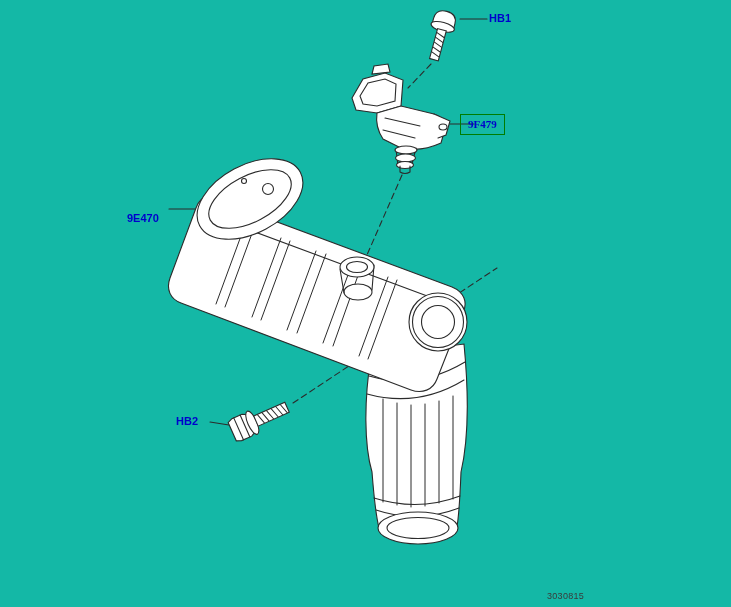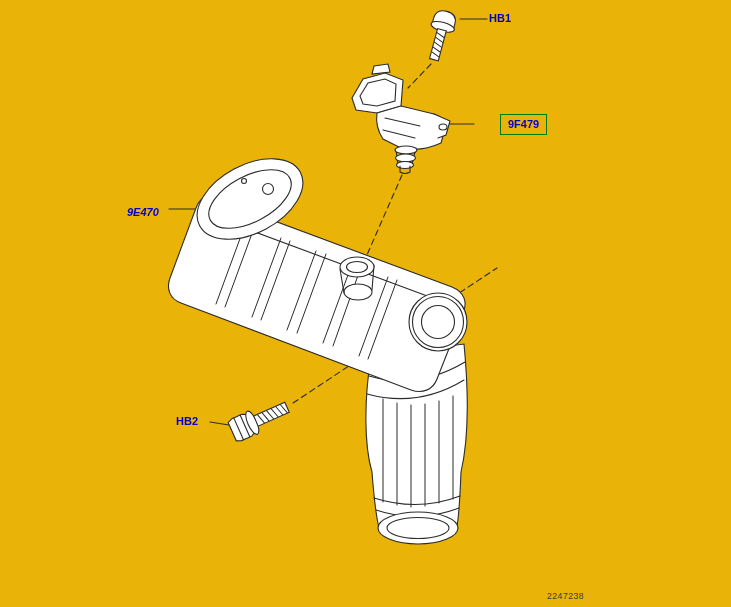--- a/index.html
+++ b/index.html
@@ -4,21 +4,21 @@
 <style>
   * { margin:0; padding:0; box-sizing:border-box; }
   html, body {
     width:731px; height:607px;
     background:#ffffff;
     font-family:"Liberation Sans", sans-serif;
   }
   .stage {
     position:relative;
     width:731px; height:607px;
-    background:#eab308;
+    background:#14b8a6;
     overflow:hidden;
   }
   svg.drawing { position:absolute; left:0; top:0; }
   .callout {
     position:absolute;
     color:#0000cd;
     font-size:11px;
     font-weight:bold;
     line-height:1;
     white-space:nowrap;
@@ -158,21 +158,21 @@
         <line x1="271" y1="421" x2="274" y2="431"></line>
         <line x1="276" y1="421" x2="279" y2="431"></line>
         <line x1="281" y1="421" x2="284" y2="431"></line>
         <line x1="286" y1="421" x2="289" y2="431"></line>
       </g>
     </g>
   </svg>
 
   <div class="callout" style="left:489px; top:13px;">HB1</div>
 
-  <div class="callout boxed" style="left:500px; top:114px;">9F479</div>
+  <div class="callout boxed" style="left:460px; top:114px;font-family:Liberation Serif, serif;">9F479</div>
 
-  <div class="callout" style="left:127px; top:207px;font-style:italic;">9E470</div>
+  <div class="callout" style="left:127px; top:213px;">9E470</div>
 
   <div class="callout" style="left:176px; top:416px;">HB2</div>
 
-  <div class="drawing-number" style="left:547px; top:592px;">2247238</div>
+  <div class="drawing-number" style="left:547px; top:592px;">3030815</div>
 
 </div>
 
 </body></html>

